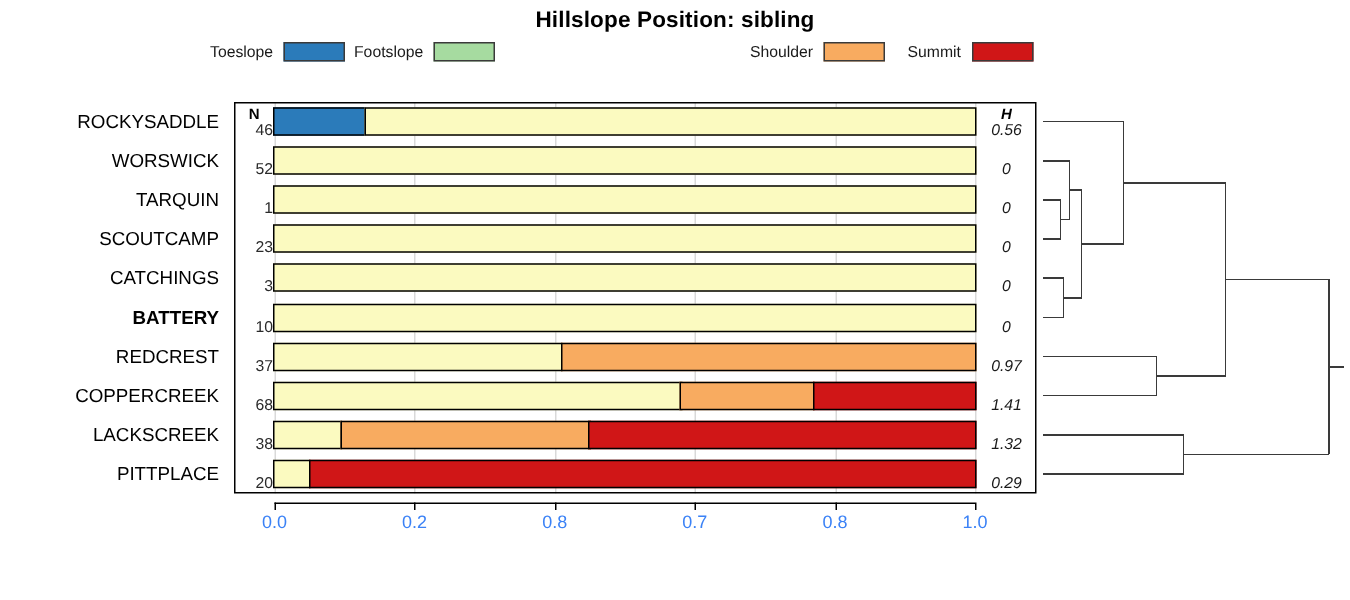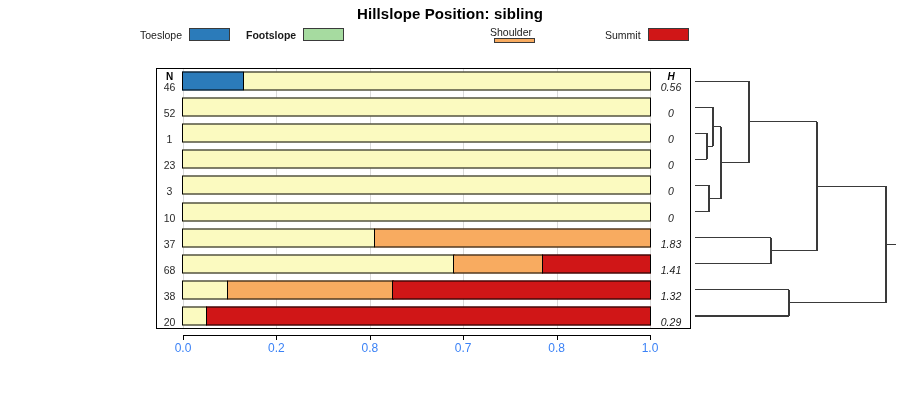--- a/index.html
+++ b/index.html
@@ -103,21 +103,21 @@
     position: absolute;
     left: 0; right: 2px;
     top: 2px;
     text-align: center;
     font-size: 10px;
     font-weight: bold;
   }
   .nval {
     position: absolute;
     left: 0; right: 2px;
-    text-align: center;
+    text-align: right;
     font-size: 10.5px;
     color: #2a2a2a;
     transform: translateY(-50%);
   }
 
   
   .hcol {
     position: absolute;
     left: 652px;
     top: 69px;
@@ -222,45 +222,57 @@
 
 <div id="root">
 
   <div class="chart-title">Hillslope Position: sibling</div>
 
   <div class="legend">
       <div class="legend-item" style="left: 20px;">
         <span class="legend-label">Toeslope</span>
         <span class="legend-swatch" style="background: rgb(43, 123, 186);"></span>
       </div>
-      <div class="legend-item" style="left: 126px; font-weight: bold;">
+      <div class="legend-item" style="left: 116px;">
         <span class="legend-label">Footslope</span>
         <span class="legend-swatch" style="background: rgb(166, 219, 160);"></span>
       </div>
-      <div class="legend-item" style="left: 370px; flex-direction: column;">
+      <div class="legend-item" style="left: 380px;">
         <span class="legend-label">Shoulder</span>
         <span class="legend-swatch" style="background: rgb(248, 171, 96);"></span>
       </div>
       <div class="legend-item" style="left: 485px;">
         <span class="legend-label">Summit</span>
         <span class="legend-swatch" style="background: rgb(208, 22, 23);"></span>
       </div>
     </div>
 
   <div id="gridlines">
       <div class="grid-line" style="left: 183px;"></div>
       <div class="grid-line" style="left: 276.4px;"></div>
       <div class="grid-line" style="left: 369.8px;"></div>
       <div class="grid-line" style="left: 463.2px;"></div>
       <div class="grid-line" style="left: 556.6px;"></div>
       <div class="grid-line" style="left: 650px;"></div>
     </div>
 
   <div class="plot-box"></div>
 
+  <div class="row-labels" id="row-labels">
+      <div class="row-label" style="top: 13.05px;">ROCKYSADDLE</div>
+      <div class="row-label" style="top: 39.15px;">WORSWICK</div>
+      <div class="row-label" style="top: 65.25px;">TARQUIN</div>
+      <div class="row-label" style="top: 91.35px;">SCOUTCAMP</div>
+      <div class="row-label" style="top: 117.45px;">CATCHINGS</div>
+      <div class="row-label bold" style="top: 143.55px;">BATTERY</div>
+      <div class="row-label" style="top: 169.65px;">REDCREST</div>
+      <div class="row-label" style="top: 195.75px;">COPPERCREEK</div>
+      <div class="row-label" style="top: 221.85px;">LACKSCREEK</div>
+      <div class="row-label" style="top: 247.95px;">PITTPLACE</div>
+    </div>
 
   <div class="ncol" id="ncol">
     <div class="ncol-header">N</div>
   <div class="nval" style="top: 18.05px;">46</div>
       <div class="nval" style="top: 44.15px;">52</div>
       <div class="nval" style="top: 70.25px;">1</div>
       <div class="nval" style="top: 96.35px;">23</div>
       <div class="nval" style="top: 122.45px;">3</div>
       <div class="nval" style="top: 148.55px;">10</div>
       <div class="nval" style="top: 174.65px;">37</div>
@@ -270,21 +282,21 @@
     </div>
 
   <div class="hcol" id="hcol">
     <div class="hcol-header">H</div>
   <div class="hval" style="top: 18.05px;">0.56</div>
       <div class="hval" style="top: 44.15px;">0</div>
       <div class="hval" style="top: 70.25px;">0</div>
       <div class="hval" style="top: 96.35px;">0</div>
       <div class="hval" style="top: 122.45px;">0</div>
       <div class="hval" style="top: 148.55px;">0</div>
-      <div class="hval" style="top: 174.65px;">1.83</div>
+      <div class="hval" style="top: 174.65px;">0.97</div>
       <div class="hval" style="top: 200.75px;">1.41</div>
       <div class="hval" style="top: 226.85px;">1.32</div>
       <div class="hval" style="top: 252.95px;">0.29</div>
     </div>
 
   <div class="bars-layer" id="bars-layer">
       <div class="bar-row" style="left: 27px; width: 467px; top: 13.05px;">
         <div class="seg" style="left: 0px; width: 62.11px; background: rgb(43, 123, 186);"></div>
         <div class="seg" style="left: 60.71px; width: 407.69px; background: rgb(251, 250, 192);"></div>
       </div>

